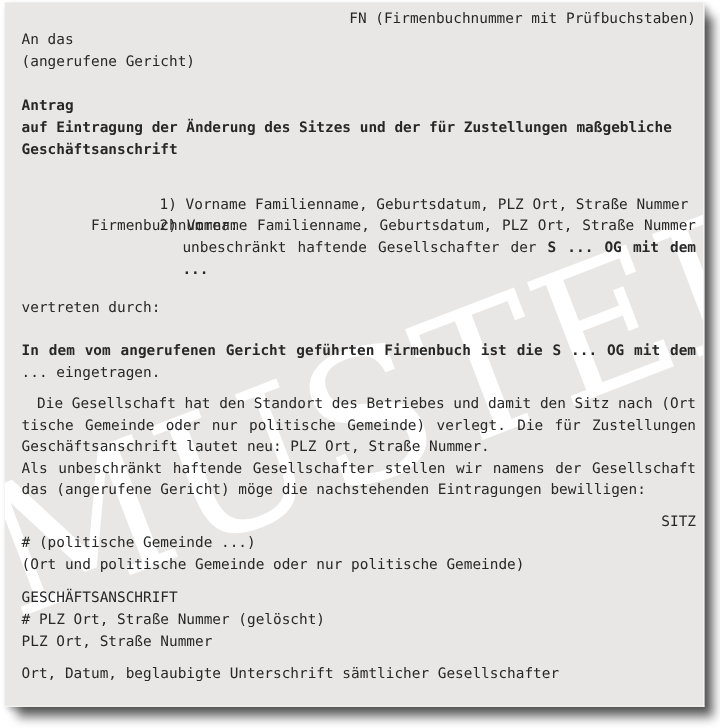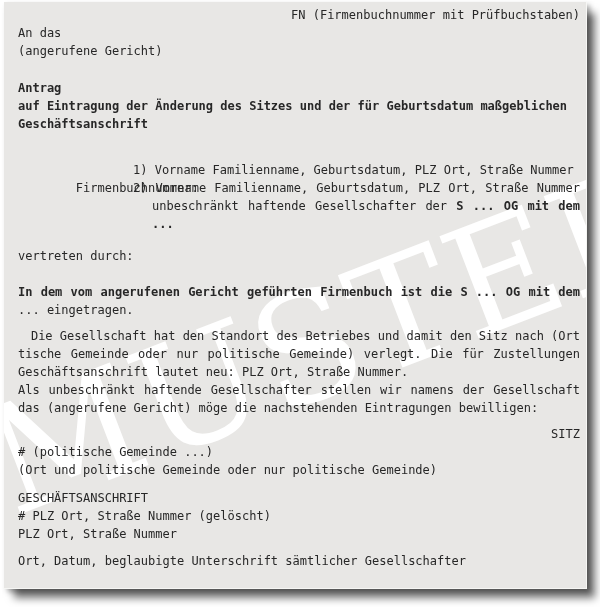--- a/index.html
+++ b/index.html
@@ -88,21 +88,21 @@
     <div class="content">
 
       <div class="line right">FN (Firmenbuchnummer mit Prüfbuchstaben)</div>
 
       <div class="line">An das</div>
 
       <div class="line">(angerufene Gericht)</div>
 
       <div class="line center bold mt19">Antrag</div>
 
-      <div class="line center bold">auf Eintragung der Änderung des Sitzes und der für Geburtsdatum maßgeblichen</div>
+      <div class="line center bold">auf Eintragung der Änderung des Sitzes und der für Zustellungen maßgebliche</div>
 
       <div class="line center bold">Geschäftsanschrift</div>
 
       <div class="line rel mt28">
         <span>Firmenbuchnummer:</span>
         <span class="abs-item">1) Vorname Familienname, Geburtsdatum, PLZ Ort, Straße Nummer</span>
       </div>
 
       <div class="line just ind115">2) Vorname Familienname, Geburtsdatum, PLZ Ort, Straße Nummer als</div>
 

